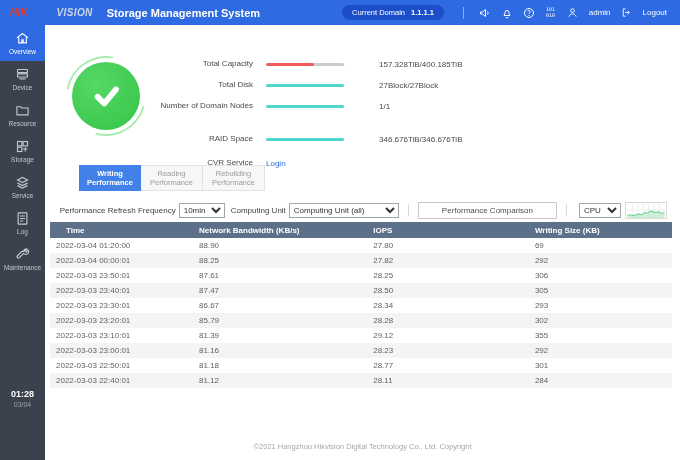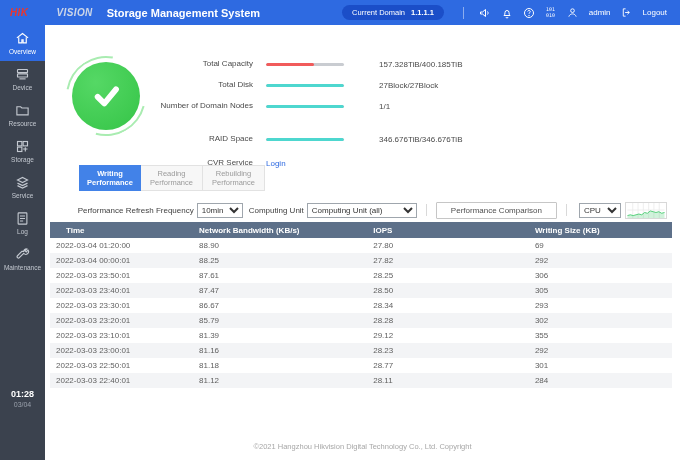--- a/index.html
+++ b/index.html
@@ -55,21 +55,21 @@
   .tab.active { background:#4282e8; color:#fff; border-color:#4282e8; font-weight:bold; }
 
   
   .controls { position:absolute; left:0; right:0; top:176px; height:18px; display:flex; align-items:center; justify-content:flex-end; padding-right:13px; }
   .ctl-label { font-size:8px; color:#3f3f3f; margin-left:6px; }
   .controls select { font-size:8px; height:15px; margin-left:3px; border:1px solid #9fa6ad; background:#fff; color:#333; }
   .sel-refresh { width:46px; }
   .sel-unit { width:110px; }
   .sel-metric { width:42px; }
   .ctl-div { width:1px; height:12px; background:#d9d9d9; margin:0 9px; }
-  .btn { height:17px; padding:0 14px; font-size:8px; color:#4f4f4f; background:#fff; border:1px solid #c6c6c6; border-radius:1px; cursor:pointer; }
+  .btn { height:17px; padding:0 23px; font-size:8px; color:#4f4f4f; background:#fff; border:1px solid #c6c6c6; border-radius:1px; cursor:pointer; }
   .spark { margin-left:4px; border:1px solid #d8d8d8; background:#fff; display:block; }
 
   
   .tbl-wrap { position:absolute; left:5px; right:8px; top:197px; }
   table { width:100%; border-collapse:collapse; table-layout:fixed; }
   thead th { background:#5d7089; color:#fff; font-size:8px; font-weight:bold; text-align:left; height:16px; padding:0 0 0 6px; }
   thead th:nth-child(1){ width:23%;padding-left:16px; } thead th:nth-child(2){ width:28%; }
   thead th:nth-child(3){ width:26%; } thead th:nth-child(4){ width:23%; }
   tbody td { font-size:8px; color:#616161; height:15px; padding:0 0 0 6px; white-space:nowrap; overflow:hidden; }
   tbody tr:nth-child(even) { background:#f3f4f6; }

